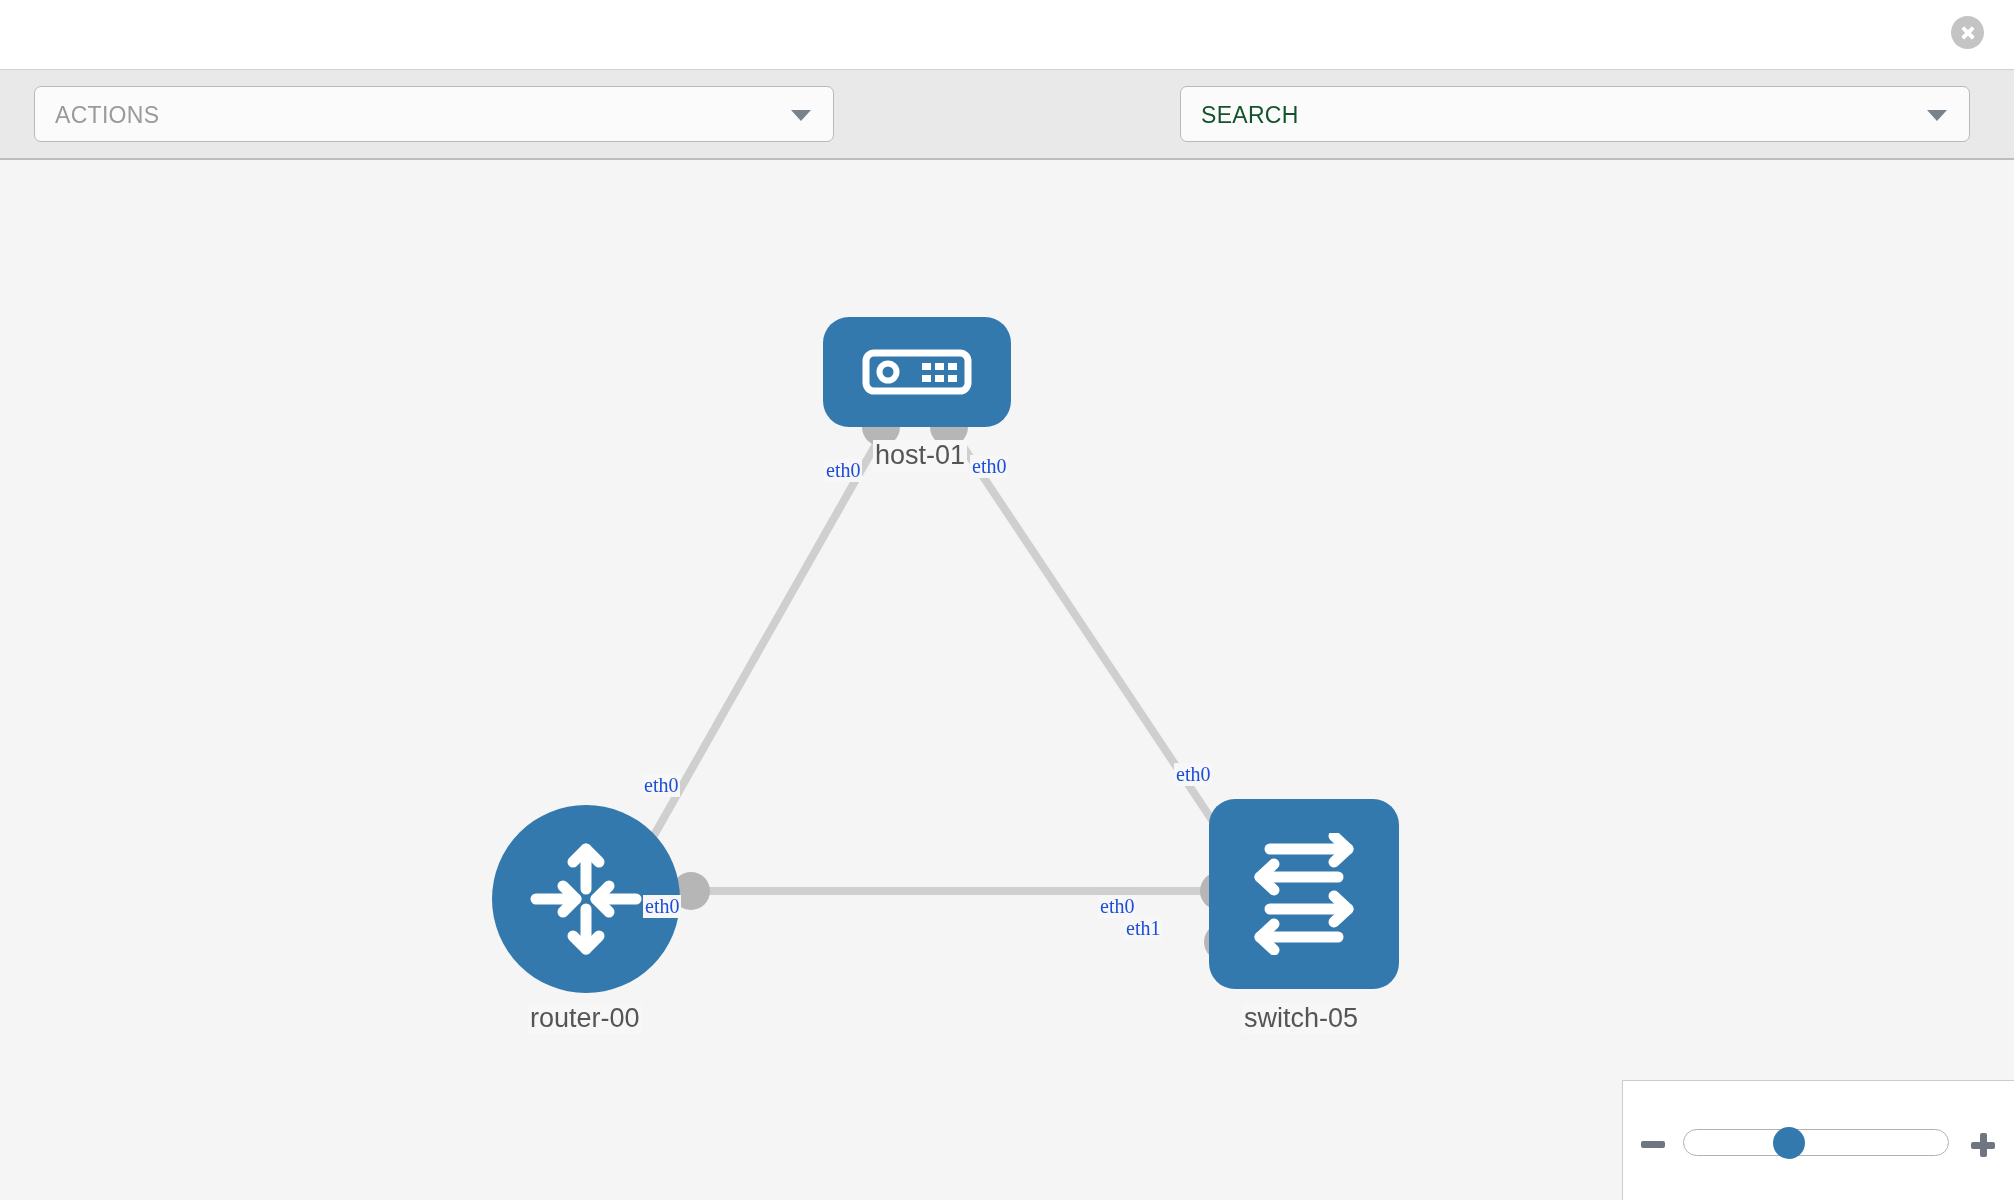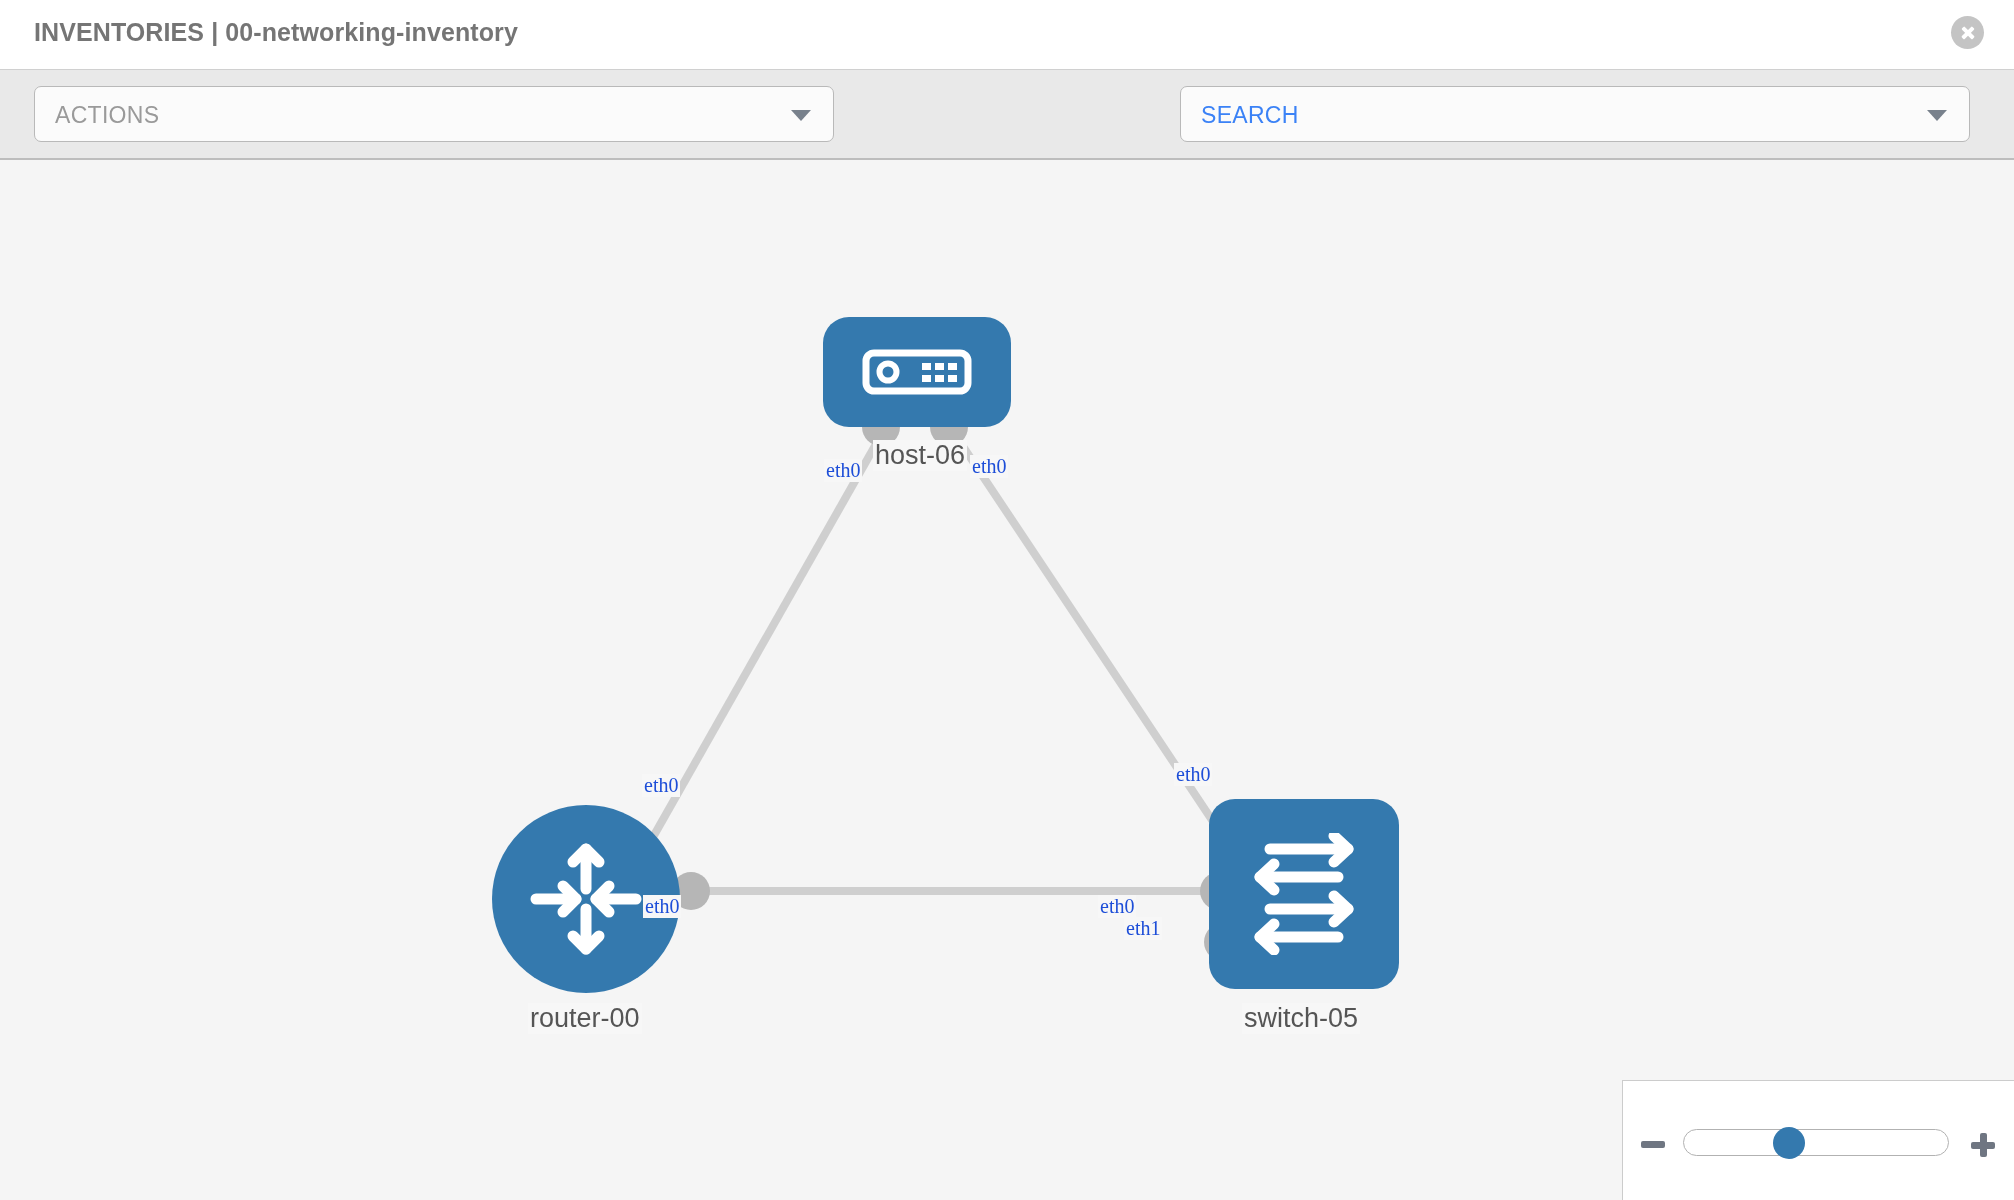--- a/index.html
+++ b/index.html
@@ -121,21 +121,21 @@
     border: 1px solid #b9b9b9;
     border-radius: 7px;
     box-sizing: border-box;
     cursor: text;
   }
   .search-box .label {
     position: absolute;
     left: 20px;
     top: 15px;
     font-size: 23px;
-    color: #3b82f6;
+    color: #14532d;
     letter-spacing: 0.3px;
   }
 
   
   .canvas {
     position: absolute;
     left: 0; top: 160px;
     width: 2014px;
     height: 1040px;
     background: #f5f5f5;
@@ -268,21 +268,20 @@
     background: #6f7682;
     border-radius: 2px;
   }
   .zoom-plus::before { left: 0; top: 9px; width: 24px; height: 7px; }
   .zoom-plus::after  { left: 9px; top: 0; width: 7px; height: 24px; }
 </style>
 </head>
 <body>
 
 <div class="header">
-  <div class="page-title">INVENTORIES | 00-networking-inventory</div>
   <div class="close-btn"></div>
 </div>
 
 <div class="toolbar">
 
   <div class="actions-select">
     <span class="label">ACTIONS</span>
     <span class="caret"></span>
   </div>
 
@@ -322,21 +321,21 @@
       <rect x="4" y="10" width="102" height="38" rx="8" ry="8" fill="none" stroke="#ffffff" stroke-width="7"></rect>
       <circle cx="26" cy="29" r="8.5" fill="none" stroke="#ffffff" stroke-width="6"></circle>
       <rect x="60" y="20" width="9" height="7" fill="#ffffff"></rect>
       <rect x="73" y="20" width="9" height="7" fill="#ffffff"></rect>
       <rect x="86" y="20" width="9" height="7" fill="#ffffff"></rect>
       <rect x="60" y="32" width="9" height="7" fill="#ffffff"></rect>
       <rect x="73" y="32" width="9" height="7" fill="#ffffff"></rect>
       <rect x="86" y="32" width="9" height="7" fill="#ffffff"></rect>
     </svg>
   </div>
-  <div class="node-label" style="left:873px; top:280px;">host-06</div>
+  <div class="node-label" style="left:873px; top:280px;">host-01</div>
   <div class="port-label" style="left:824px; top:299px;">eth0</div>
   <div class="port-label" style="left:970px; top:295px;">eth0</div>
 
   <div class="node" id="node-router">
     <svg width="116" height="116" viewBox="0 0 116 116">
       <g fill="none" stroke="#ffffff" stroke-width="11" stroke-linecap="round" stroke-linejoin="round">
 
         <line x1="58" y1="48" x2="58" y2="8"></line>
         <polyline points="45,21 58,8 71,21"></polyline>
 

